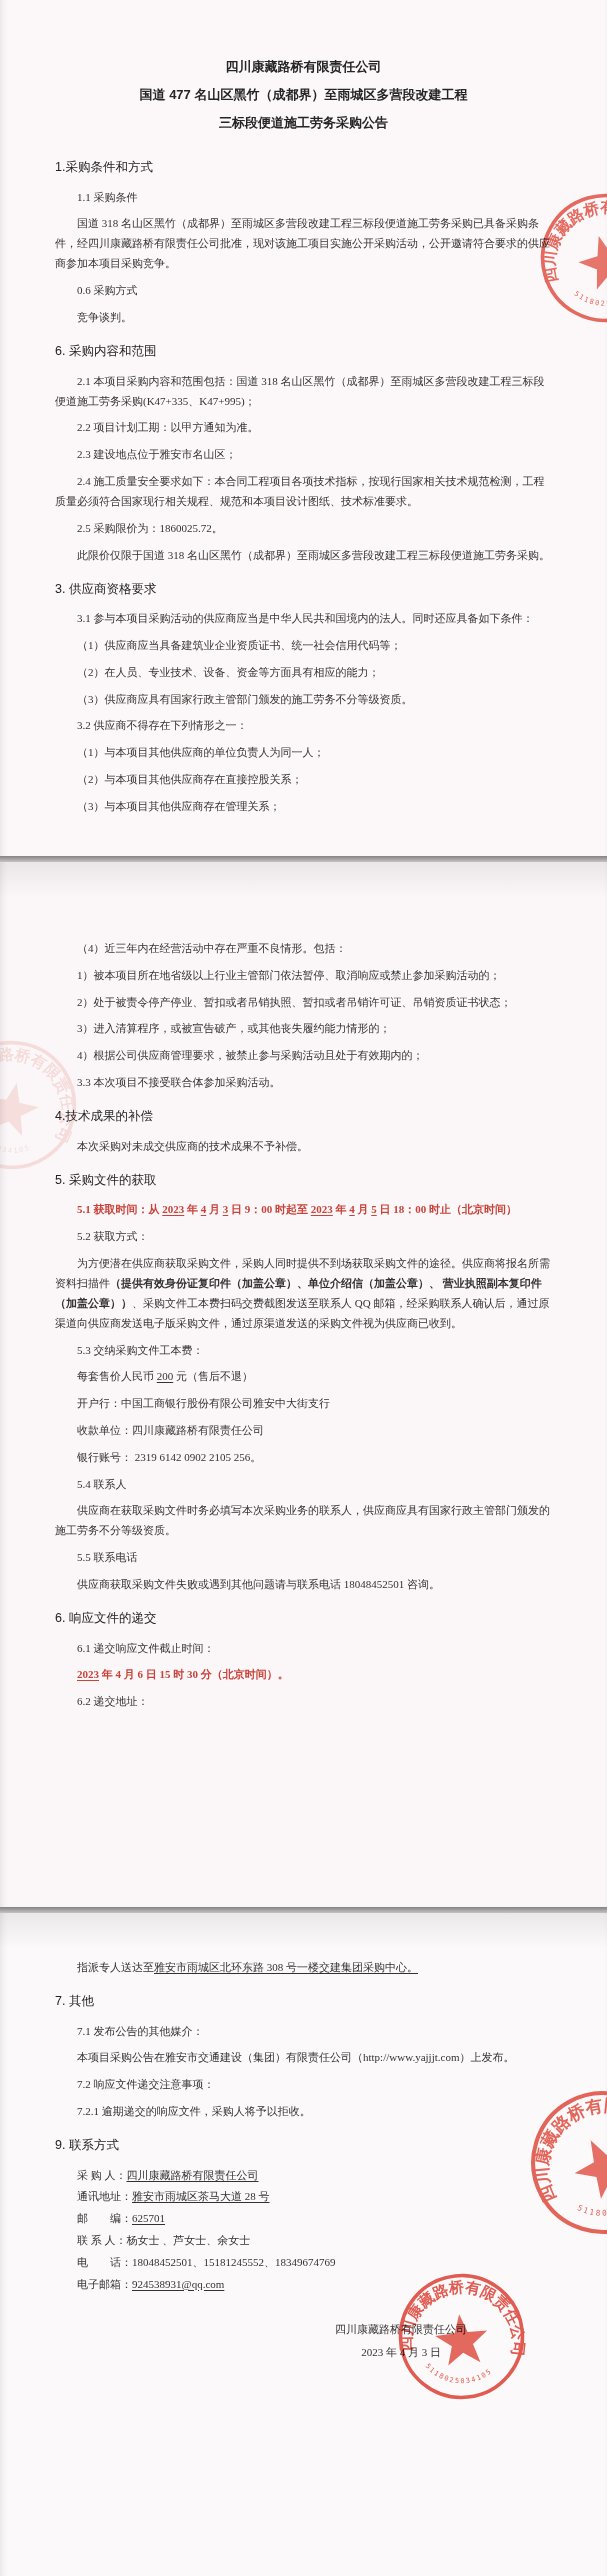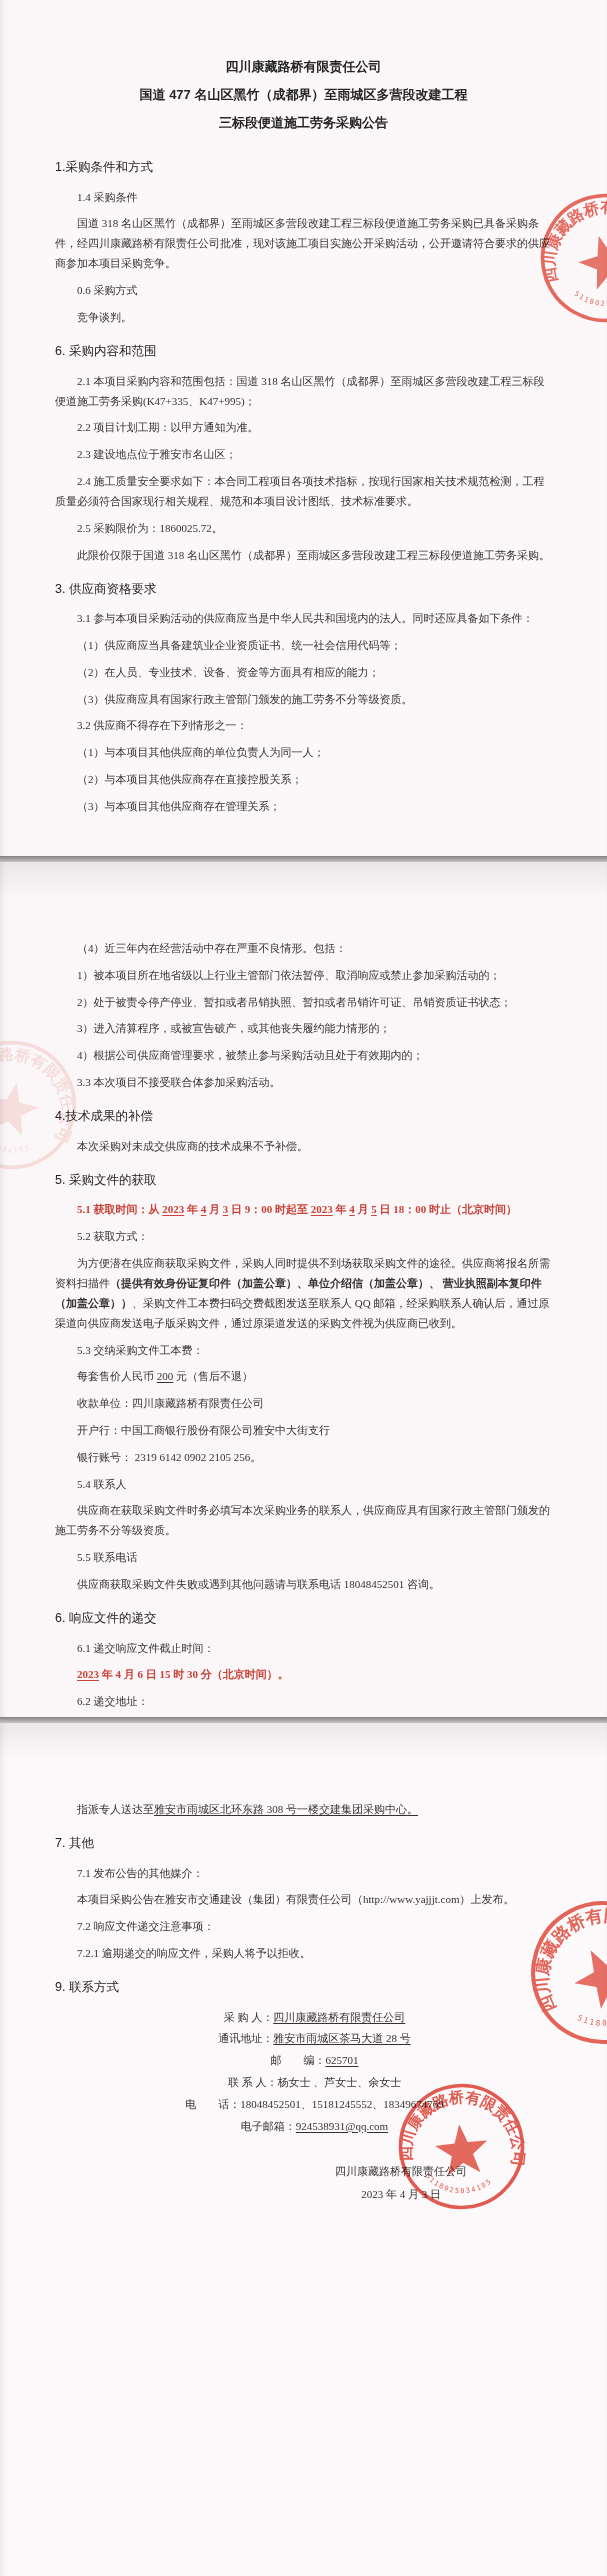--- a/index.html
+++ b/index.html
@@ -11,52 +11,52 @@
     color:#2f2e2e;
   }
   .page{
     position:relative;
     width:607px;
     background:#fcf8f9;
     overflow:hidden;
     box-shadow:inset 9px 0 7.6px -7.6px rgba(0,0,0,0.10), inset -4.6px 0 6px -6px rgba(0,0,0,0.06);
   }
   .page-1{height:856px;}
-  .page-2{height:855px;background:#fbf7f8;}
+  .page-2{height:1045px;background:#fbf7f8;}
   .page-3{height:853px;background:#fcf9fa;}
   .page-2::before,.page-3::before{
     content:"";position:absolute;left:0;top:0;width:100%;height:35px;
     background:linear-gradient(rgba(90,85,88,0.10),rgba(90,85,88,0));
     pointer-events:none;
   }
   .page-gap{height:6px;background:linear-gradient(#858283,#c6c3c4);}
   .inner{padding:0 55px;position:relative;}
   .page-1 .inner{padding-top:53px;}
   .page-2 .inner{padding-top:76px;}
-  .page-3 .inner{padding-top:76px;}
+  .page-3 .inner{padding-top:44px;}
 
   .doc-title{
     text-align:center;font-weight:bold;font-size:13px;line-height:28px;
     font-family:"Liberation Sans","DejaVu Sans",sans-serif;color:#262525;
   }
   .titles{margin-bottom:21px;}
   h2.sec{
     font-family:"Liberation Sans","DejaVu Sans",sans-serif;
     font-size:12.5px;font-weight:normal;color:#242323;
     margin:15px 0 10.6px 0;line-height:18px;
   }
   .p{
     font-size:11px;line-height:20px;margin:0 0 6.8px 0;text-indent:2em;
     color:#343232;
   }
   .red{color:#c9433a;font-weight:bold;}
   .ul{text-decoration:underline;text-underline-offset:2.3px;}
   .b{font-weight:bold;}
 
-  .contact-row{font-size:11px;line-height:21px;margin:0 0 0.8px 0;text-indent:2em;color:#343232;text-align:center;}
+  .contact-row{font-size:11px;line-height:21px;margin:0 0 0.8px 0;text-indent:2em;color:#343232;}
   .sig{
     margin:23px 85px 0 auto;width:max-content;text-align:center;
     font-size:11px;line-height:23.5px;color:#343232;position:relative;z-index:1;
   }
 
   .stamp-wrap{position:absolute;pointer-events:none;mix-blend-mode:multiply;z-index:2;}
   .stamp-wrap svg{display:block;width:100%;height:100%;}
   .stamp-ring{fill:none;stroke:currentColor;stroke-width:5.5;}
   .stamp-star{fill:currentColor;opacity:0.92;}
   .stamp-ring-text{
@@ -77,21 +77,21 @@
 
 <div class="page page-1">
   <div class="inner">
     <div class="titles">
       <div class="doc-title">四川康藏路桥有限责任公司</div>
       <div class="doc-title">国道 477 名山区黑竹（成都界）至雨城区多营段改建工程</div>
       <div class="doc-title">三标段便道施工劳务采购公告</div>
     </div>
 
     <h2 class="sec">1.采购条件和方式</h2>
-    <p class="p">1.4 采购条件</p>
+    <p class="p">1.1 采购条件</p>
     <p class="p">国道 318 名山区黑竹（成都界）至雨城区多营段改建工程三标段便道施工劳务采购已具备采购条件，经四川康藏路桥有限责任公司批准，现对该施工项目实施公开采购活动，公开邀请符合要求的供应商参加本项目采购竞争。</p>
     <p class="p">0.6 采购方式</p>
     <p class="p">竞争谈判。</p>
 
     <h2 class="sec">6. 采购内容和范围</h2>
     <p class="p">2.1 本项目采购内容和范围包括：国道 318 名山区黑竹（成都界）至雨城区多营段改建工程三标段便道施工劳务采购(K47+335、K47+995)；</p>
     <p class="p">2.2 项目计划工期：以甲方通知为准。</p>
     <p class="p">2.3 建设地点位于雅安市名山区；</p>
     <p class="p">2.4 施工质量安全要求如下：本合同工程项目各项技术指标，按现行国家相关技术规范检测，工程质量必须符合国家现行相关规程、规范和本项目设计图纸、技术标准要求。</p>
     <p class="p">2.5 采购限价为：1860025.72。</p>
@@ -141,22 +141,22 @@
       <span>5.1 获取时间：从 </span><span class="ul">2023</span><span> 年 </span><span class="ul">4</span><span> 月 </span><span class="ul">3</span><span> 日 9：00 时起至 </span><span class="ul">2023</span><span> 年 </span><span class="ul">4</span><span> 月 </span><span class="ul">5</span><span> 日 18：00 时止（北京时间）</span>
     </p>
     <p class="p">5.2 获取方式：</p>
     <p class="p">
       <span>为方便潜在供应商获取采购文件，采购人同时提供不到场获取采购文件的途径。供应商将报名所需资料扫描件</span><span class="b">（提供有效身份证复印件（加盖公章）、单位介绍信（加盖公章）、 营业执照副本复印件（加盖公章））</span><span>、采购文件工本费扫码交费截图发送至联系人 QQ 邮箱，经采购联系人确认后，通过原渠道向供应商发送电子版采购文件，通过原渠道发送的采购文件视为供应商已收到。</span>
     </p>
     <p class="p">5.3 交纳采购文件工本费：</p>
     <p class="p">
       <span>每套售价人民币 </span><span class="ul">200</span><span> 元（售后不退）</span>
     </p>
+    <p class="p">开户行：中国工商银行股份有限公司雅安中大街支行</p>
     <p class="p">收款单位：四川康藏路桥有限责任公司</p>
-    <p class="p">开户行：中国工商银行股份有限公司雅安中大街支行</p>
     <p class="p">银行账号： 2319 6142 0902 2105 256。</p>
     <p class="p">5.4 联系人</p>
     <p class="p">供应商在获取采购文件时务必填写本次采购业务的联系人，供应商应具有国家行政主管部门颁发的施工劳务不分等级资质。</p>
     <p class="p">5.5 联系电话</p>
     <p class="p">供应商获取采购文件失败或遇到其他问题请与联系电话 18048452501 咨询。</p>
 
     <h2 class="sec">6. 响应文件的递交</h2>
     <p class="p">6.1 递交响应文件截止时间：</p>
     <p class="p red">
       <span class="ul">2023</span><span> 年 4 月 6 日 15 时 30 分（北京时间）。</span>

